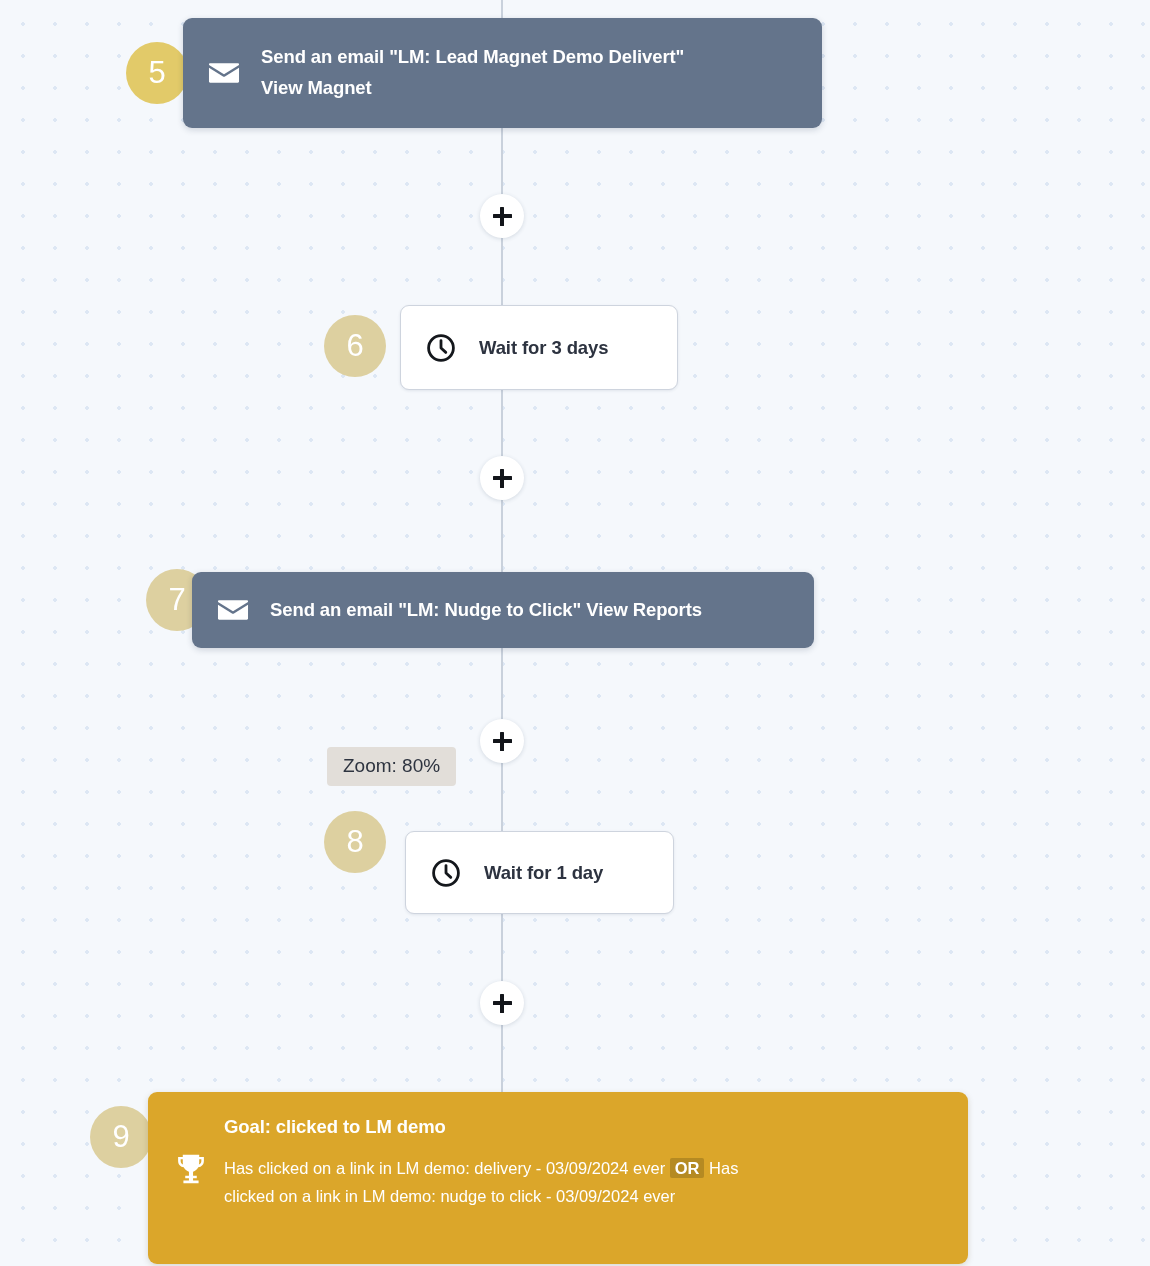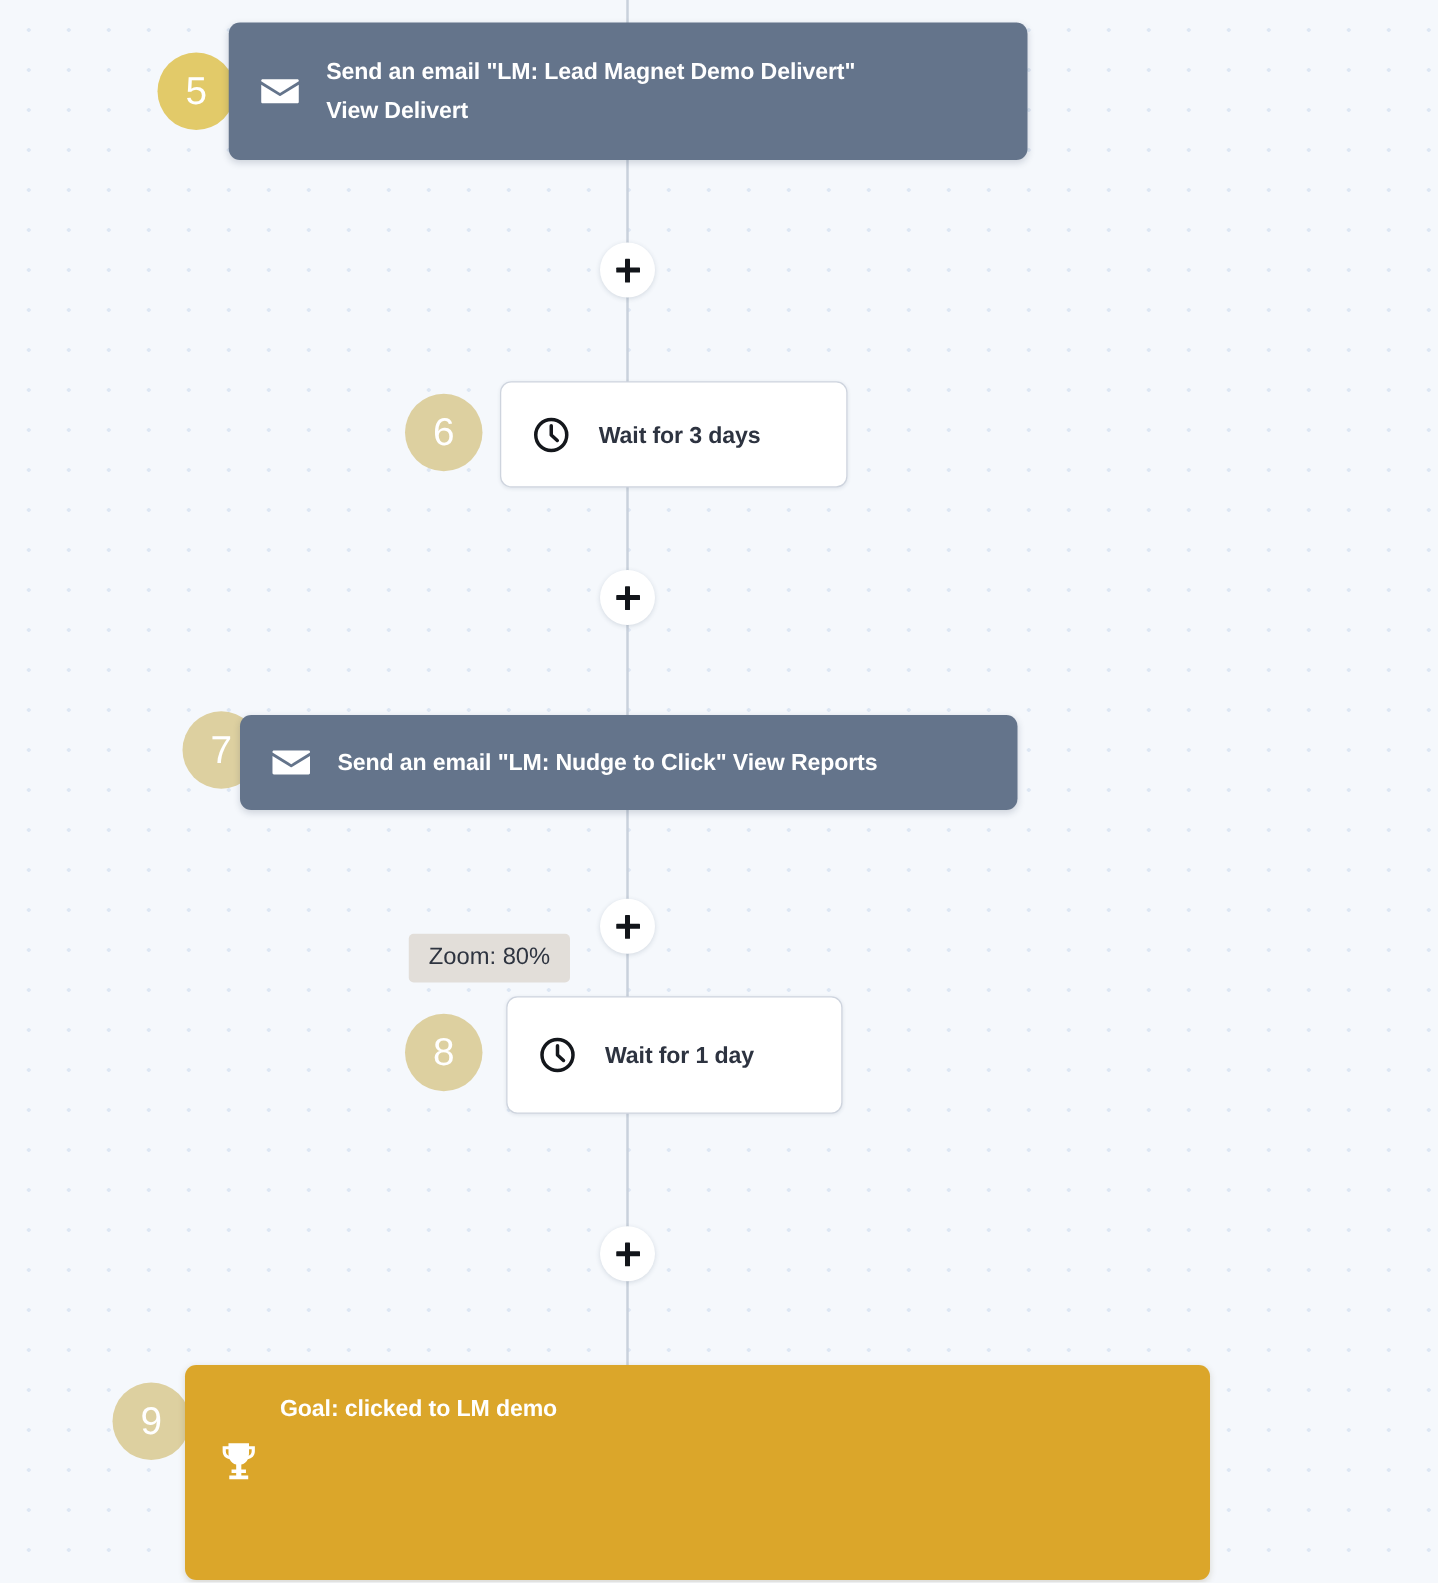--- a/index.html
+++ b/index.html
@@ -189,21 +189,21 @@
 
 <div class="card card-email" style="left:183px;top:18px;width:639px;height:110px;">
   <span class="icon icon-envelope">
     <svg viewBox="0 0 24 24" width="34" height="34" aria-hidden="true">
       <path fill="#ffffff" d="M2.2 5.2h19.6c.45 0 .8.36.8.8v.42l-10.6 6.5-10.6-6.5V6c0-.44.36-.8.8-.8z"></path>
       <path fill="#ffffff" d="M1.4 8.3l10.2 6.26c.25.15.55.15.8 0L22.6 8.3V18c0 .44-.35.8-.8.8H2.2c-.44 0-.8-.36-.8-.8V8.3z"></path>
     </svg>
   </span>
   <span class="label">
     <span>Send an email "LM: Lead Magnet Demo Delivert"</span><br>
-    <span>View Delivert</span>
+    <span>View Magnet</span>
   </span>
 </div>
 
 <div class="plus-btn" style="left:480px;top:194px;">
   <span class="bar-h"></span>
   <span class="bar-v"></span>
 </div>
 
 <div class="badge muted" style="left:324px;top:315px;">
     <span>6</span>
@@ -242,21 +242,21 @@
   <span class="bar-h"></span>
   <span class="bar-v"></span>
 </div>
 
 <div class="zoom-tip" style="left:285px;top:747px;">Zoom: 80%</div>
 
 <div class="badge muted" style="left:324px;top:811px;">
     <span>8</span>
   </div>
 
-<div class="card card-wait" style="left:369px;top:797px;width:269px;height:94px;align-items:center;">
+<div class="card card-wait" style="left:369px;top:831px;width:269px;height:83px;align-items:center;">
   <span class="icon icon-clock">
     <svg viewBox="0 0 24 24" width="32" height="32" aria-hidden="true">
       <circle cx="12" cy="12" r="9.3" fill="none" stroke="#14171c" stroke-width="2.1"></circle>
       <path d="M12 6.4 V12 L15.6 15.3" fill="none" stroke="#14171c" stroke-width="2.1" stroke-linecap="round" stroke-linejoin="round"></path>
     </svg>
   </span>
   <span class="label">Wait for 1 day</span>
 </div>
 
 <div class="plus-btn" style="left:480px;top:981px;">
@@ -269,14 +269,15 @@
   </div>
 
 <div class="card card-goal" style="left:148px;top:1092px;width:820px;height:172px;">
   <span class="icon icon-trophy">
     <svg viewBox="0 0 24 24" width="34" height="34" aria-hidden="true">
       <path fill="#ffffff" d="M6.2 2.6h11.6v1.6h3.3v2.9c0 2.5-1.75 4.2-3.95 4.45-.78 1.6-2.17 2.72-3.7 3.02v2.83h2.62v1.9h-2.62v1.5h3.9v2.0H6.65v-2.0h3.9v-1.5H7.93v-1.9h2.62v-2.83c-1.53-.3-2.92-1.42-3.7-3.02C4.65 11.3 2.9 9.6 2.9 7.1V4.2h3.3V2.6zm0 3.3H4.7v1.2c0 1.3.72 2.2 1.7 2.5-.13-.5-.2-1.02-.2-1.55V5.9zm11.6 0v2.15c0 .53-.07 1.05-.2 1.55.98-.3 1.7-1.2 1.7-2.5V5.9h-1.5z"></path>
     </svg>
   </span>
   <span class="goal-body">
     <span class="goal-title">Goal: clicked to LM demo</span>
+    <span class="goal-desc"><span>Has clicked on a link in LM demo: delivery - 03/09/2024 ever </span><span class="or-chip">OR</span><span> Has clicked on a link in LM demo: nudge to click - 03/09/2024 ever</span></span>
   </span>
 </div>
 
 </body></html>

